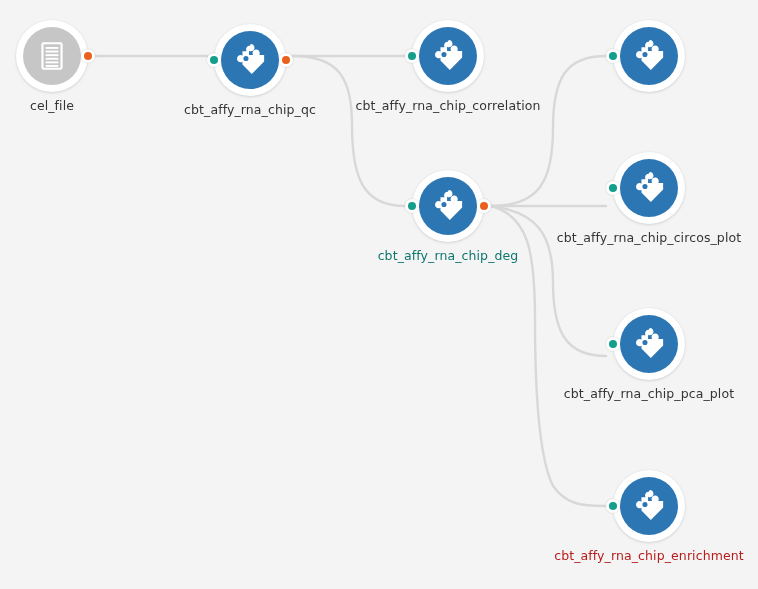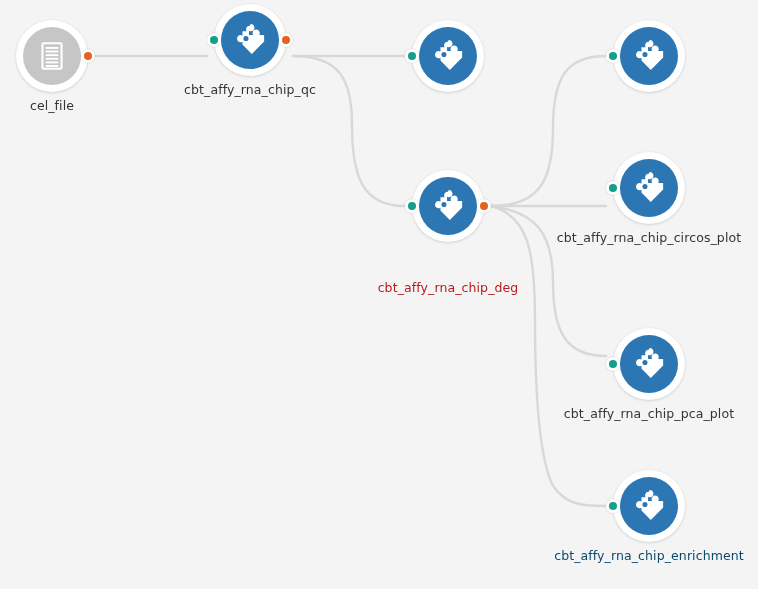--- a/index.html
+++ b/index.html
@@ -138,21 +138,21 @@
             <rect x="10" y="17.7" width="12" height="1.8" fill="#ffffff"></rect>
             <rect x="10" y="21.1" width="12" height="1.8" fill="#ffffff"></rect>
             <rect x="10" y="24.5" width="12" height="1.8" fill="#ffffff"></rect>
           </svg>
         </div>
 
     <div class="port out"></div>
     <div class="node-label" style="color: rgb(53, 53, 53);">cel_file</div>
   </div>
 
-  <div class="node" style="left: 214px; top: 4px;">
+  <div class="node" style="left: 214px; top: 24px;">
     <div class="node-ring"></div>
     <div class="node-disc" style="background: rgb(44, 118, 180);">
           <svg width="34" height="34" viewBox="0 0 32 32">
             <path d="M15.2 3.2 c-1.9 0 -3.4 1.5 -3.4 3.4 c0 .6 .2 1.2 .5 1.7 l-3.9 0 l0 4.1 c-.5 -.3 -1.1 -.5 -1.7 -.5 c-1.9 0 -3.4 1.5 -3.4 3.4 c0 1.9 1.5 3.4 3.4 3.4 c.6 0 1.2 -.2 1.7 -.5 l0 2.6 l8.8 8.8 l11.6 -11.6 l0 -6.3 l-4.6 0 c.3 -.5 .5 -1.1 .5 -1.7 c0 -1.9 -1.5 -3.4 -3.4 -3.4 c-1.9 0 -3.4 1.5 -3.4 3.4 c0 .6 .2 1.2 .5 1.7 l-3.8 0 l0 -3.9 c.5 .3 1.1 .5 1.7 .5 c1.9 0 3.4 -1.5 3.4 -3.4 c0 -1.9 -1.5 -3.4 -3.4 -3.4 z" fill="#ffffff" transform="translate(0.5,-0.5)"></path>
             <circle cx="12.2" cy="14.6" r="2.4" fill="#2c76b4"></circle>
           </svg>
         </div>
     <div class="port in"></div>
     <div class="port out"></div>
     <div class="node-label" style="color: rgb(53, 53, 53);">cbt_affy_rna_chip_qc</div>
@@ -161,20 +161,21 @@
   <div class="node" style="left: 412px; top: 20px;">
     <div class="node-ring"></div>
     <div class="node-disc" style="background: rgb(44, 118, 180);">
           <svg width="34" height="34" viewBox="0 0 32 32">
             <path d="M15.2 3.2 c-1.9 0 -3.4 1.5 -3.4 3.4 c0 .6 .2 1.2 .5 1.7 l-3.9 0 l0 4.1 c-.5 -.3 -1.1 -.5 -1.7 -.5 c-1.9 0 -3.4 1.5 -3.4 3.4 c0 1.9 1.5 3.4 3.4 3.4 c.6 0 1.2 -.2 1.7 -.5 l0 2.6 l8.8 8.8 l11.6 -11.6 l0 -6.3 l-4.6 0 c.3 -.5 .5 -1.1 .5 -1.7 c0 -1.9 -1.5 -3.4 -3.4 -3.4 c-1.9 0 -3.4 1.5 -3.4 3.4 c0 .6 .2 1.2 .5 1.7 l-3.8 0 l0 -3.9 c.5 .3 1.1 .5 1.7 .5 c1.9 0 3.4 -1.5 3.4 -3.4 c0 -1.9 -1.5 -3.4 -3.4 -3.4 z" fill="#ffffff" transform="translate(0.5,-0.5)"></path>
             <circle cx="12.2" cy="14.6" r="2.4" fill="#2c76b4"></circle>
           </svg>
         </div>
     <div class="port in"></div>
 
+    <div class="node-label" style="color: rgb(53, 53, 53);">cbt_affy_rna_chip_correlation</div>
   </div>
 
   <div class="node" style="left: 613px; top: 20px;">
     <div class="node-ring"></div>
     <div class="node-disc" style="background: rgb(44, 118, 180);">
           <svg width="34" height="34" viewBox="0 0 32 32">
             <path d="M15.2 3.2 c-1.9 0 -3.4 1.5 -3.4 3.4 c0 .6 .2 1.2 .5 1.7 l-3.9 0 l0 4.1 c-.5 -.3 -1.1 -.5 -1.7 -.5 c-1.9 0 -3.4 1.5 -3.4 3.4 c0 1.9 1.5 3.4 3.4 3.4 c.6 0 1.2 -.2 1.7 -.5 l0 2.6 l8.8 8.8 l11.6 -11.6 l0 -6.3 l-4.6 0 c.3 -.5 .5 -1.1 .5 -1.7 c0 -1.9 -1.5 -3.4 -3.4 -3.4 c-1.9 0 -3.4 1.5 -3.4 3.4 c0 .6 .2 1.2 .5 1.7 l-3.8 0 l0 -3.9 c.5 .3 1.1 .5 1.7 .5 c1.9 0 3.4 -1.5 3.4 -3.4 c0 -1.9 -1.5 -3.4 -3.4 -3.4 z" fill="#ffffff" transform="translate(0.5,-0.5)"></path>
             <circle cx="12.2" cy="14.6" r="2.4" fill="#2c76b4"></circle>
           </svg>
         </div>
@@ -185,37 +186,37 @@
   <div class="node" style="left: 412px; top: 170px;">
     <div class="node-ring"></div>
     <div class="node-disc" style="background: rgb(44, 118, 180);">
           <svg width="34" height="34" viewBox="0 0 32 32">
             <path d="M15.2 3.2 c-1.9 0 -3.4 1.5 -3.4 3.4 c0 .6 .2 1.2 .5 1.7 l-3.9 0 l0 4.1 c-.5 -.3 -1.1 -.5 -1.7 -.5 c-1.9 0 -3.4 1.5 -3.4 3.4 c0 1.9 1.5 3.4 3.4 3.4 c.6 0 1.2 -.2 1.7 -.5 l0 2.6 l8.8 8.8 l11.6 -11.6 l0 -6.3 l-4.6 0 c.3 -.5 .5 -1.1 .5 -1.7 c0 -1.9 -1.5 -3.4 -3.4 -3.4 c-1.9 0 -3.4 1.5 -3.4 3.4 c0 .6 .2 1.2 .5 1.7 l-3.8 0 l0 -3.9 c.5 .3 1.1 .5 1.7 .5 c1.9 0 3.4 -1.5 3.4 -3.4 c0 -1.9 -1.5 -3.4 -3.4 -3.4 z" fill="#ffffff" transform="translate(0.5,-0.5)"></path>
             <circle cx="12.2" cy="14.6" r="2.4" fill="#2c76b4"></circle>
           </svg>
         </div>
     <div class="port in"></div>
     <div class="port out"></div>
-    <div class="node-label" style="color: #b91c1c; margin-top: 32px;">cbt_affy_rna_chip_deg</div>
+    <div class="node-label" style="color: #0f766e;">cbt_affy_rna_chip_deg</div>
   </div>
 
   <div class="node" style="left: 613px; top: 152px;">
     <div class="node-ring"></div>
     <div class="node-disc" style="background: rgb(44, 118, 180);">
           <svg width="34" height="34" viewBox="0 0 32 32">
             <path d="M15.2 3.2 c-1.9 0 -3.4 1.5 -3.4 3.4 c0 .6 .2 1.2 .5 1.7 l-3.9 0 l0 4.1 c-.5 -.3 -1.1 -.5 -1.7 -.5 c-1.9 0 -3.4 1.5 -3.4 3.4 c0 1.9 1.5 3.4 3.4 3.4 c.6 0 1.2 -.2 1.7 -.5 l0 2.6 l8.8 8.8 l11.6 -11.6 l0 -6.3 l-4.6 0 c.3 -.5 .5 -1.1 .5 -1.7 c0 -1.9 -1.5 -3.4 -3.4 -3.4 c-1.9 0 -3.4 1.5 -3.4 3.4 c0 .6 .2 1.2 .5 1.7 l-3.8 0 l0 -3.9 c.5 .3 1.1 .5 1.7 .5 c1.9 0 3.4 -1.5 3.4 -3.4 c0 -1.9 -1.5 -3.4 -3.4 -3.4 z" fill="#ffffff" transform="translate(0.5,-0.5)"></path>
             <circle cx="12.2" cy="14.6" r="2.4" fill="#2c76b4"></circle>
           </svg>
         </div>
     <div class="port in"></div>
 
     <div class="node-label" style="color: rgb(53, 53, 53);">cbt_affy_rna_chip_circos_plot</div>
   </div>
 
-  <div class="node" style="left: 613px; top: 328px;">
+  <div class="node" style="left: 613px; top: 308px;">
     <div class="node-ring"></div>
     <div class="node-disc" style="background: rgb(44, 118, 180);">
           <svg width="34" height="34" viewBox="0 0 32 32">
             <path d="M15.2 3.2 c-1.9 0 -3.4 1.5 -3.4 3.4 c0 .6 .2 1.2 .5 1.7 l-3.9 0 l0 4.1 c-.5 -.3 -1.1 -.5 -1.7 -.5 c-1.9 0 -3.4 1.5 -3.4 3.4 c0 1.9 1.5 3.4 3.4 3.4 c.6 0 1.2 -.2 1.7 -.5 l0 2.6 l8.8 8.8 l11.6 -11.6 l0 -6.3 l-4.6 0 c.3 -.5 .5 -1.1 .5 -1.7 c0 -1.9 -1.5 -3.4 -3.4 -3.4 c-1.9 0 -3.4 1.5 -3.4 3.4 c0 .6 .2 1.2 .5 1.7 l-3.8 0 l0 -3.9 c.5 .3 1.1 .5 1.7 .5 c1.9 0 3.4 -1.5 3.4 -3.4 c0 -1.9 -1.5 -3.4 -3.4 -3.4 z" fill="#ffffff" transform="translate(0.5,-0.5)"></path>
             <circle cx="12.2" cy="14.6" r="2.4" fill="#2c76b4"></circle>
           </svg>
         </div>
     <div class="port in"></div>
 
     <div class="node-label" style="color: rgb(53, 53, 53);">cbt_affy_rna_chip_pca_plot</div>
@@ -224,17 +225,17 @@
   <div class="node" style="left: 613px; top: 470px;">
     <div class="node-ring"></div>
     <div class="node-disc" style="background: rgb(44, 118, 180);">
           <svg width="34" height="34" viewBox="0 0 32 32">
             <path d="M15.2 3.2 c-1.9 0 -3.4 1.5 -3.4 3.4 c0 .6 .2 1.2 .5 1.7 l-3.9 0 l0 4.1 c-.5 -.3 -1.1 -.5 -1.7 -.5 c-1.9 0 -3.4 1.5 -3.4 3.4 c0 1.9 1.5 3.4 3.4 3.4 c.6 0 1.2 -.2 1.7 -.5 l0 2.6 l8.8 8.8 l11.6 -11.6 l0 -6.3 l-4.6 0 c.3 -.5 .5 -1.1 .5 -1.7 c0 -1.9 -1.5 -3.4 -3.4 -3.4 c-1.9 0 -3.4 1.5 -3.4 3.4 c0 .6 .2 1.2 .5 1.7 l-3.8 0 l0 -3.9 c.5 .3 1.1 .5 1.7 .5 c1.9 0 3.4 -1.5 3.4 -3.4 c0 -1.9 -1.5 -3.4 -3.4 -3.4 z" fill="#ffffff" transform="translate(0.5,-0.5)"></path>
             <circle cx="12.2" cy="14.6" r="2.4" fill="#2c76b4"></circle>
           </svg>
         </div>
     <div class="port in"></div>
 
-    <div class="node-label" style="color: #0c4a6e;">cbt_affy_rna_chip_enrichment</div>
+    <div class="node-label" style="color: #b91c1c;">cbt_affy_rna_chip_enrichment</div>
   </div>
 </div>
 
 </div>
 
 </body></html>

